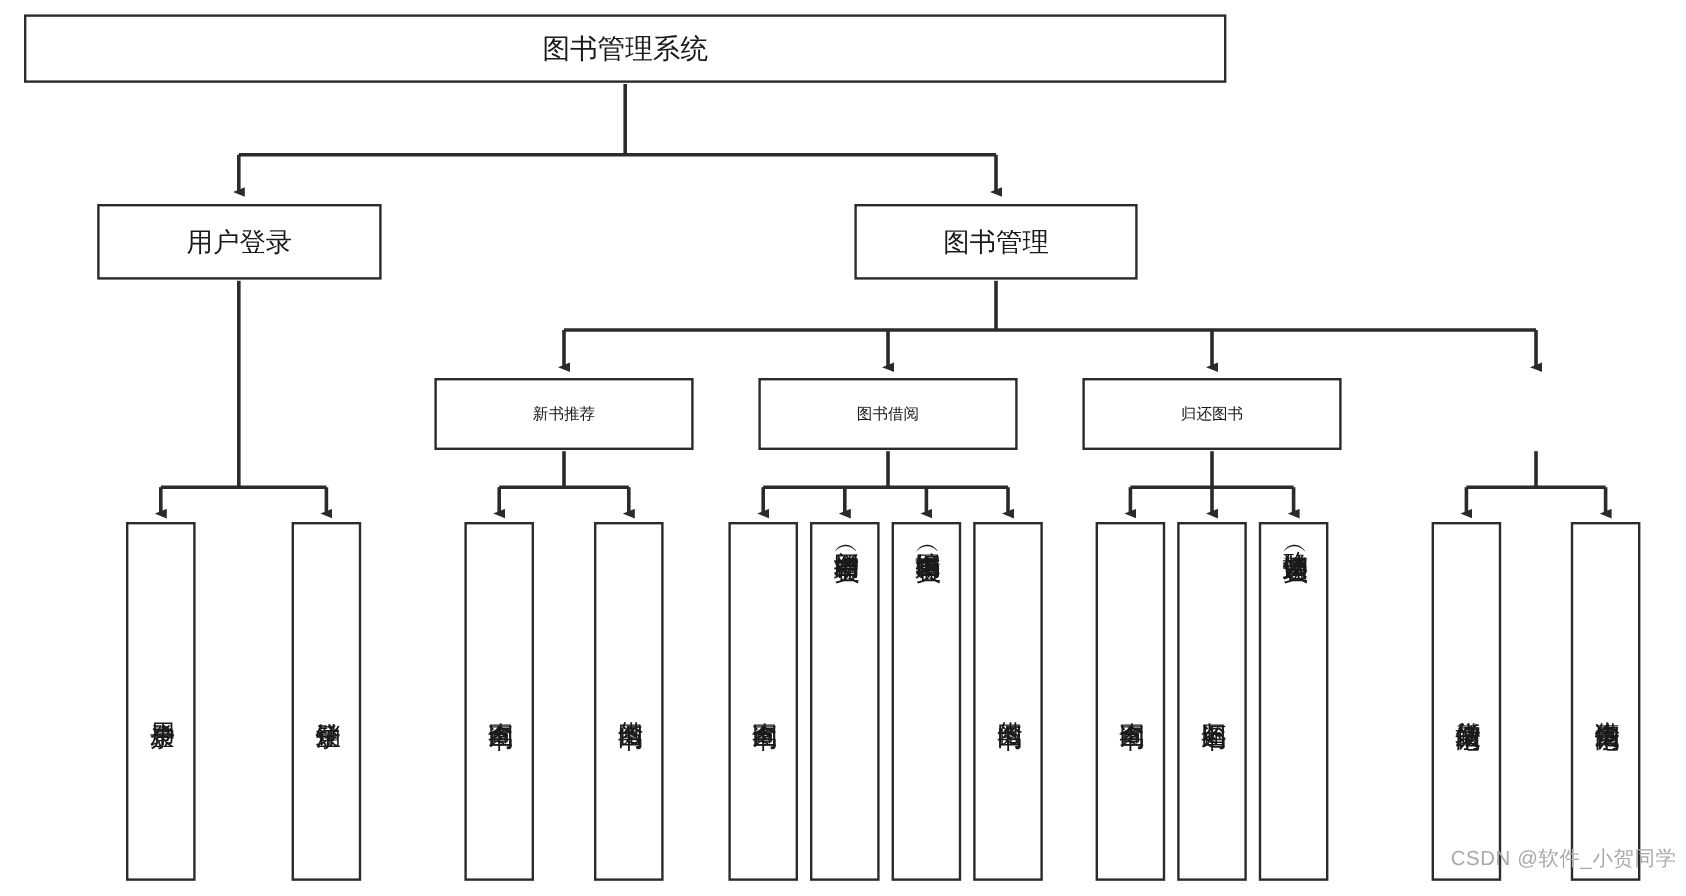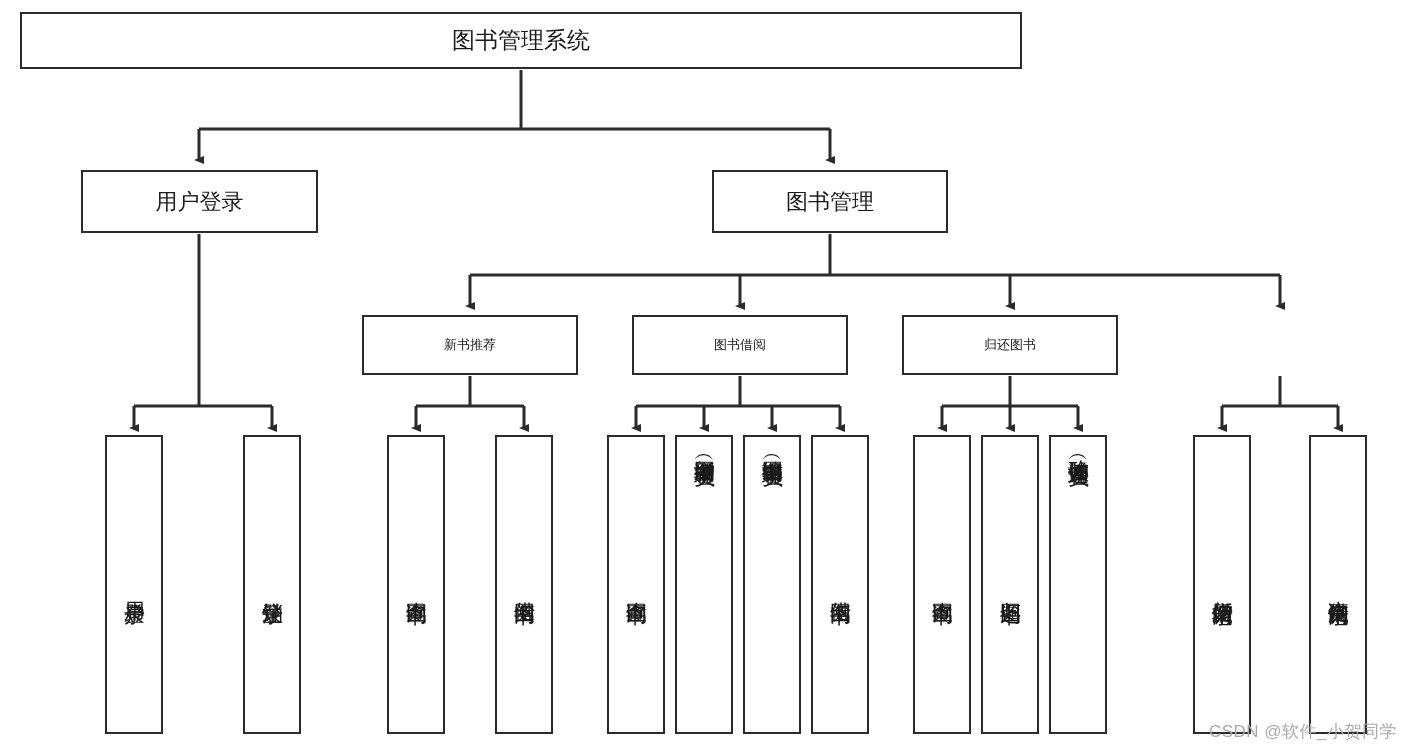--- a/index.html
+++ b/index.html
@@ -64,21 +64,21 @@
     align-items: center;
     justify-content: center;
   }
   .leaf-inner.top {
     align-items: flex-start;
     padding-top: 2px;
   }
   .watermark {
     position: absolute;
     right: 8px;
-    bottom: 4px;
+    bottom: 20px;
     font-size: 17px;
     color: #a9a9a9;
     letter-spacing: 0.5px;
     white-space: nowrap;
   }
 </style>
 </head>
 <body>
 
 <div id="canvas">

